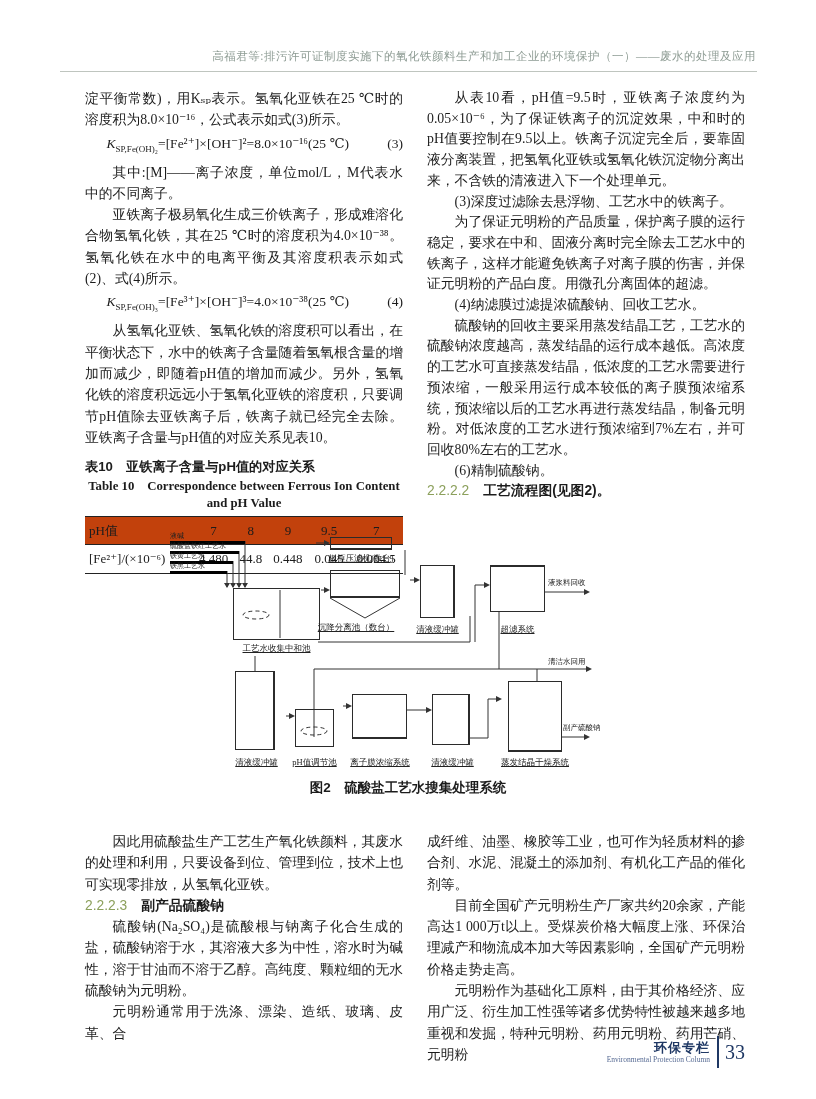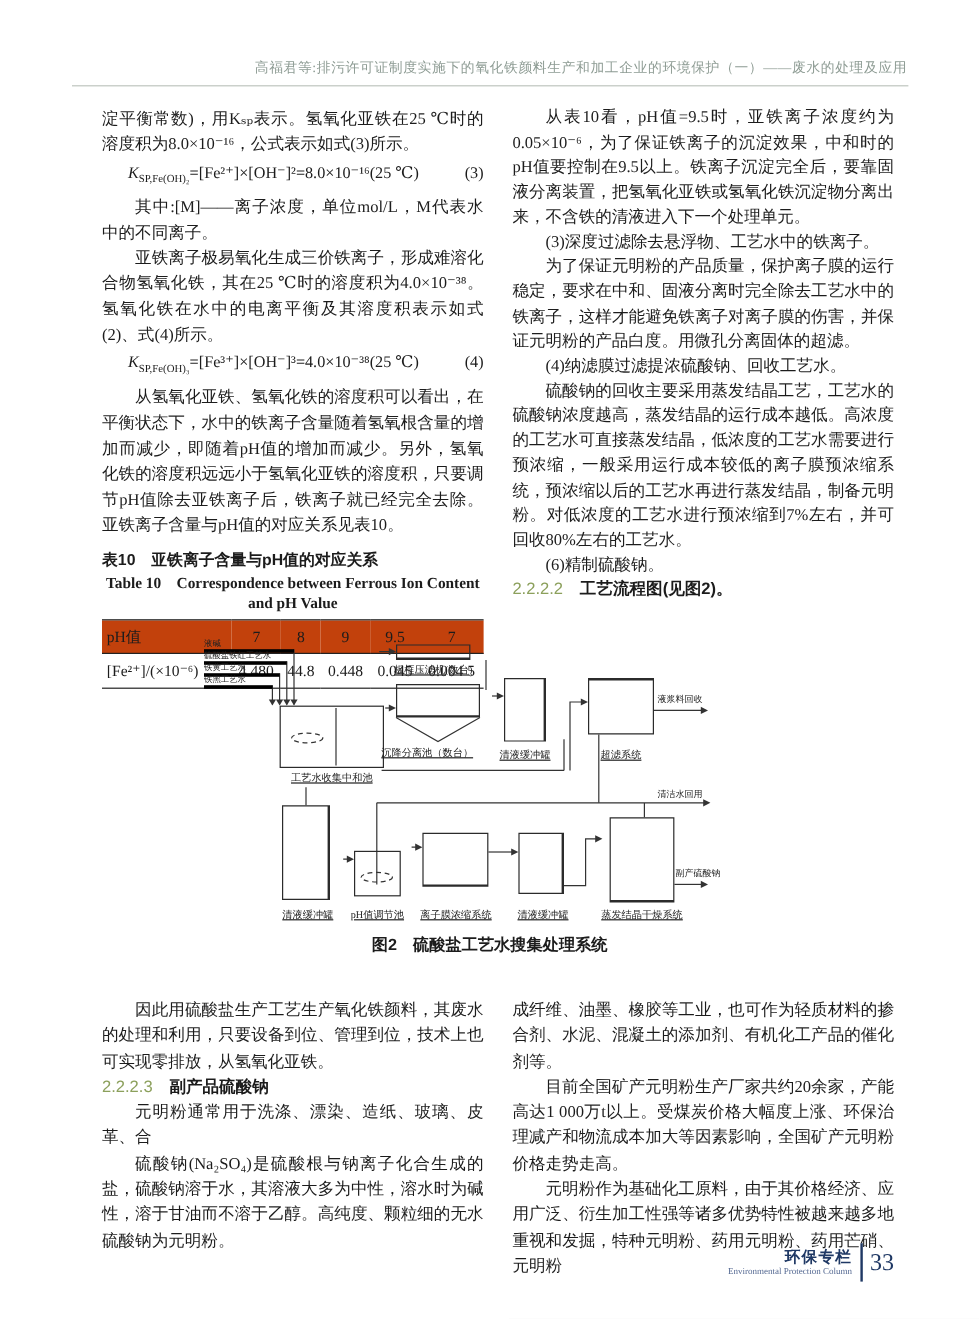--- a/index.html
+++ b/index.html
@@ -208,22 +208,22 @@
     <div class="dstream" style="left:463px;top:48px">液浆料回收</div>
     <div class="dstream" style="left:463px;top:127px">清洁水回用</div>
     <div class="dstream" style="left:478px;top:193px">副产硫酸钠</div>
   </div>
 
   <div class="fig-cap-zh">图2　硫酸盐工艺水搜集处理系统</div>
 
   <div class="col col-lb">
     <p class="para">因此用硫酸盐生产工艺生产氧化铁颜料，其废水的处理和利用，只要设备到位、管理到位，技术上也可实现零排放，从氢氧化亚铁。</p>
     <p class="sec-head"><span class="sec-num">2.2.2.3</span><span>副产品硫酸钠</span></p>
+    <p class="para">硫酸钠(Na₂SO₄)是硫酸根与钠离子化合生成的盐，硫酸钠溶于水，其溶液大多为中性，溶水时为碱性，溶于甘油而不溶于乙醇。高纯度、颗粒细的无水硫酸钠为元明粉。</p>
     <p class="para">元明粉通常用于洗涤、漂染、造纸、玻璃、皮革、合</p>
-    <p class="para">硫酸钠(Na₂SO₄)是硫酸根与钠离子化合生成的盐，硫酸钠溶于水，其溶液大多为中性，溶水时为碱性，溶于甘油而不溶于乙醇。高纯度、颗粒细的无水硫酸钠为元明粉。</p>
   </div>
 
   <div class="col col-rb">
     <p class="noindent">成纤维、油墨、橡胶等工业，也可作为轻质材料的掺合剂、水泥、混凝土的添加剂、有机化工产品的催化剂等。</p>
     <p class="para">目前全国矿产元明粉生产厂家共约20余家，产能高达1 000万t以上。受煤炭价格大幅度上涨、环保治理减产和物流成本加大等因素影响，全国矿产元明粉价格走势走高。</p>
     <p class="para">元明粉作为基础化工原料，由于其价格经济、应用广泛、衍生加工性强等诸多优势特性被越来越多地重视和发掘，特种元明粉、药用元明粉、药用芒硝、元明粉</p>
   </div>
 
   <div class="footer">
     <div class="txt">

